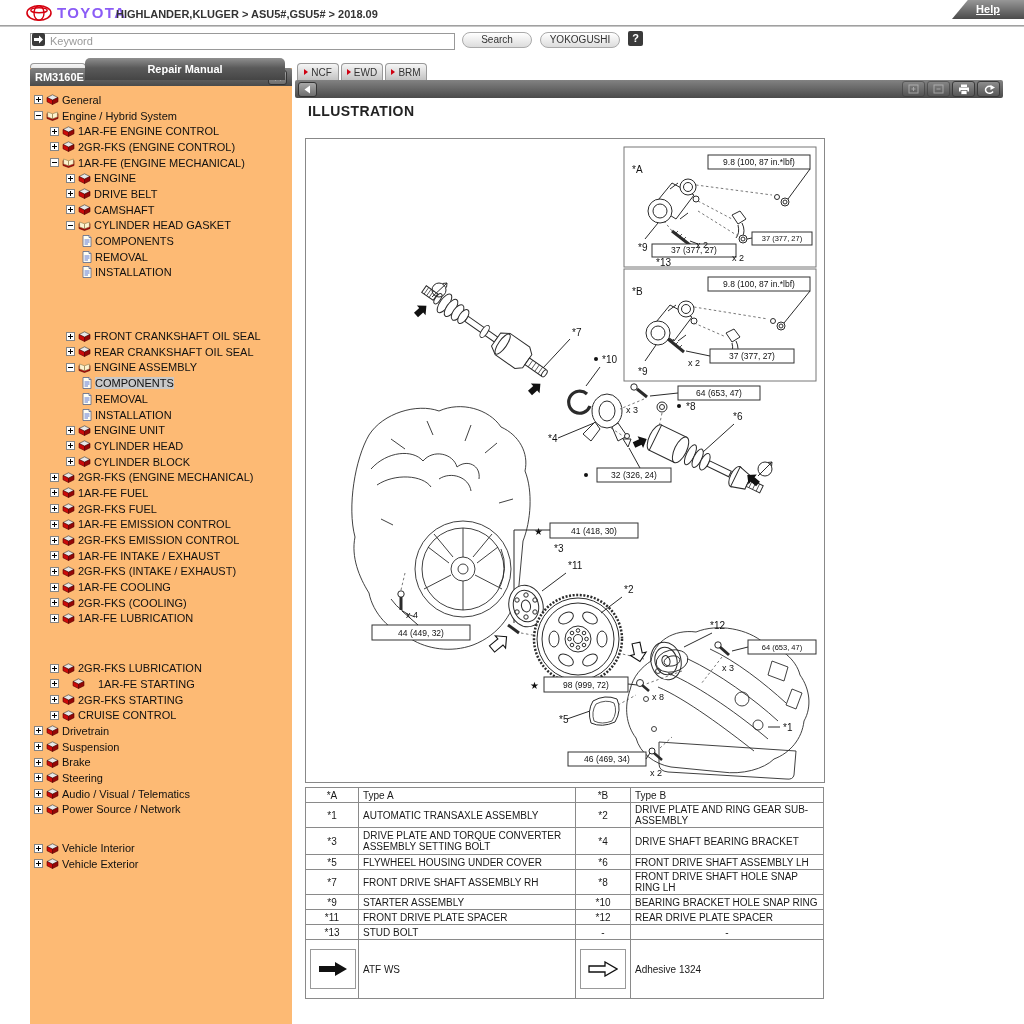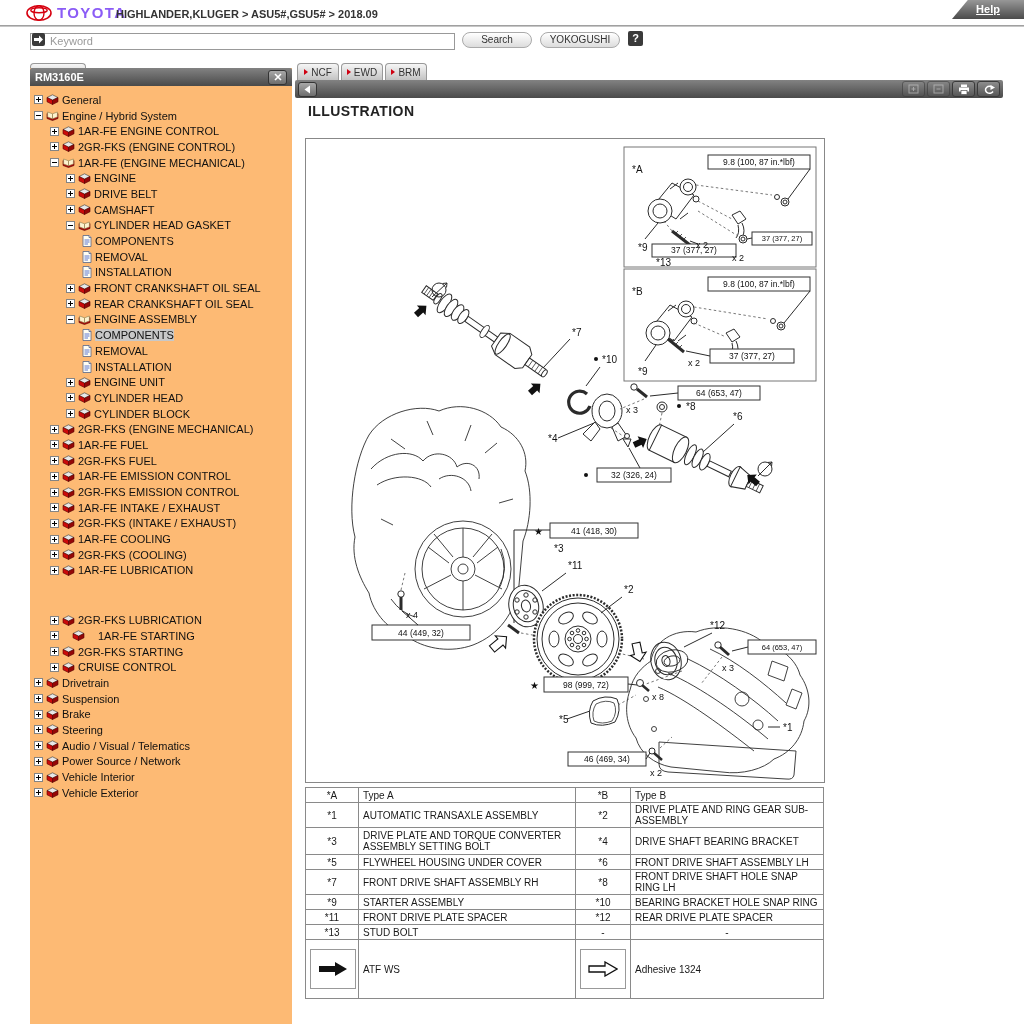--- a/index.html
+++ b/index.html
@@ -112,20 +112,23 @@
 </div>
 <div class="pill-btn" style="left:462px;width:70px">Search</div>
 <div class="pill-btn" style="left:540px;width:80px">YOKOGUSHI</div>
 <div class="q-btn">?</div>
 
 <div class="tabs">
   <div class="tab-light" style="left:0;width:56px">
     <span class="wedge"></span>
     <span>Results</span>
   </div>
+  <div class="tab-active">
+    <span>Repair Manual</span>
+  </div>
   <div class="tab-light" style="left:267px;width:42px">
     <span class="wedge"></span>
     <span>NCF</span>
   </div>
   <div class="tab-light" style="left:311px;width:42px">
     <span class="wedge"></span>
     <span>EWD</span>
   </div>
   <div class="tab-light" style="left:355px;width:42px">
     <span class="wedge"></span>
@@ -322,21 +325,21 @@
           <svg width="10" height="12" viewBox="0 0 10 12">
             <path d="M1,0.5 h6 l2,2 v9 h-8 z" fill="#fffef2" stroke="#556688" stroke-width="0.8"></path>
             <path d="M7,0.5 v2 h2" fill="#dde" stroke="#556688" stroke-width="0.8"></path>
             <line x1="2.5" y1="5" x2="7.5" y2="5" stroke="#3355cc" stroke-width="0.8"></line>
             <line x1="2.5" y1="7" x2="7.5" y2="7" stroke="#3355cc" stroke-width="0.8"></line>
             <line x1="2.5" y1="9" x2="6" y2="9" stroke="#3355cc" stroke-width="0.8"></line>
           </svg>
         </span>
         <span class="tree-label">INSTALLATION</span>
       </div>
-      <div class="tree-row" style="padding-left: 36px;">
+      <div class="tree-row" style="padding-left: 36px; margin-top: 48px;">
         <span class="gap">
           <svg width="9" height="9" viewBox="0 0 9 9">
             <rect x="0.5" y="0.5" width="8" height="8" fill="#fff" stroke="#848484"></rect>
             <line x1="2" y1="4.5" x2="7" y2="4.5" stroke="#000" stroke-width="1"></line>
             <line x1="4.5" y1="2" x2="4.5" y2="7" stroke="#000" stroke-width="1"></line>
           </svg>
         </span>
         <span class="gap">
           <svg width="13" height="11" viewBox="0 0 13 11">
             <polygon points="1,3.5 6.5,0.8 12,3.5 6.5,6.2" fill="#e8e8e8" stroke="#333" stroke-width="0.6"></polygon>
@@ -799,21 +802,21 @@
         </span>
         <span class="gap">
           <svg width="13" height="11" viewBox="0 0 13 11">
             <polygon points="1,3.5 6.5,0.8 12,3.5 6.5,6.2" fill="#e8e8e8" stroke="#333" stroke-width="0.6"></polygon>
             <polygon points="1,3.5 6.5,6.2 6.5,10.5 1,7.8" fill="#cc0a0a" stroke="#550000" stroke-width="0.6"></polygon>
             <polygon points="12,3.5 6.5,6.2 6.5,10.5 12,7.8" fill="#940707" stroke="#550000" stroke-width="0.6"></polygon>
           </svg>
         </span>
         <span class="tree-label">Power Source / Network</span>
       </div>
-      <div class="tree-row" style="padding-left: 4px;">
+      <div class="tree-row" style="padding-left: 4px; margin-top: 23px;">
         <span class="gap">
           <svg width="9" height="9" viewBox="0 0 9 9">
             <rect x="0.5" y="0.5" width="8" height="8" fill="#fff" stroke="#848484"></rect>
             <line x1="2" y1="4.5" x2="7" y2="4.5" stroke="#000" stroke-width="1"></line>
             <line x1="4.5" y1="2" x2="4.5" y2="7" stroke="#000" stroke-width="1"></line>
           </svg>
         </span>
         <span class="gap">
           <svg width="13" height="11" viewBox="0 0 13 11">
             <polygon points="1,3.5 6.5,0.8 12,3.5 6.5,6.2" fill="#e8e8e8" stroke="#333" stroke-width="0.6"></polygon>

